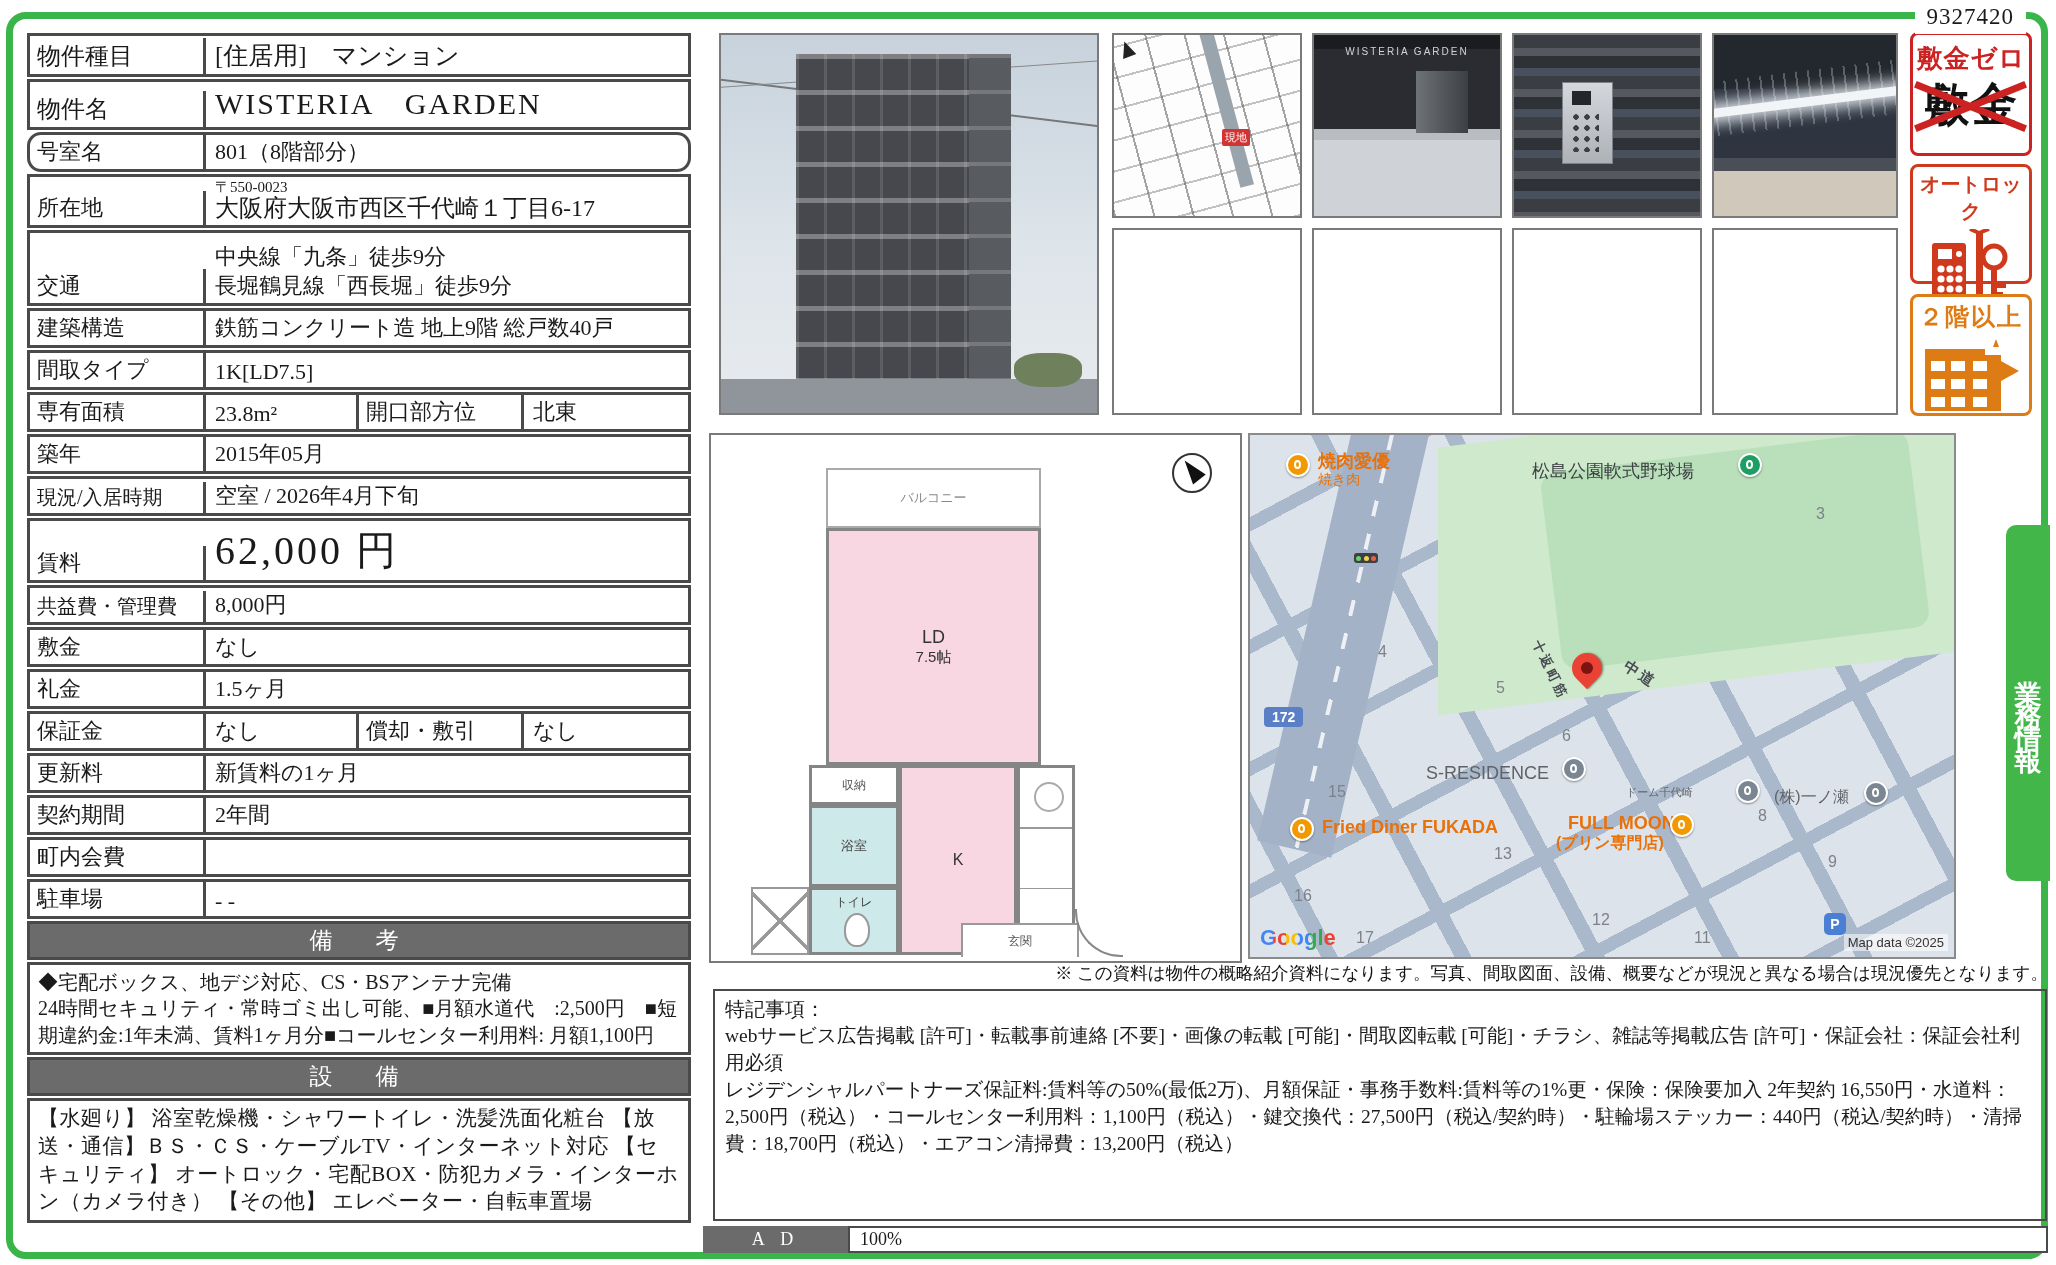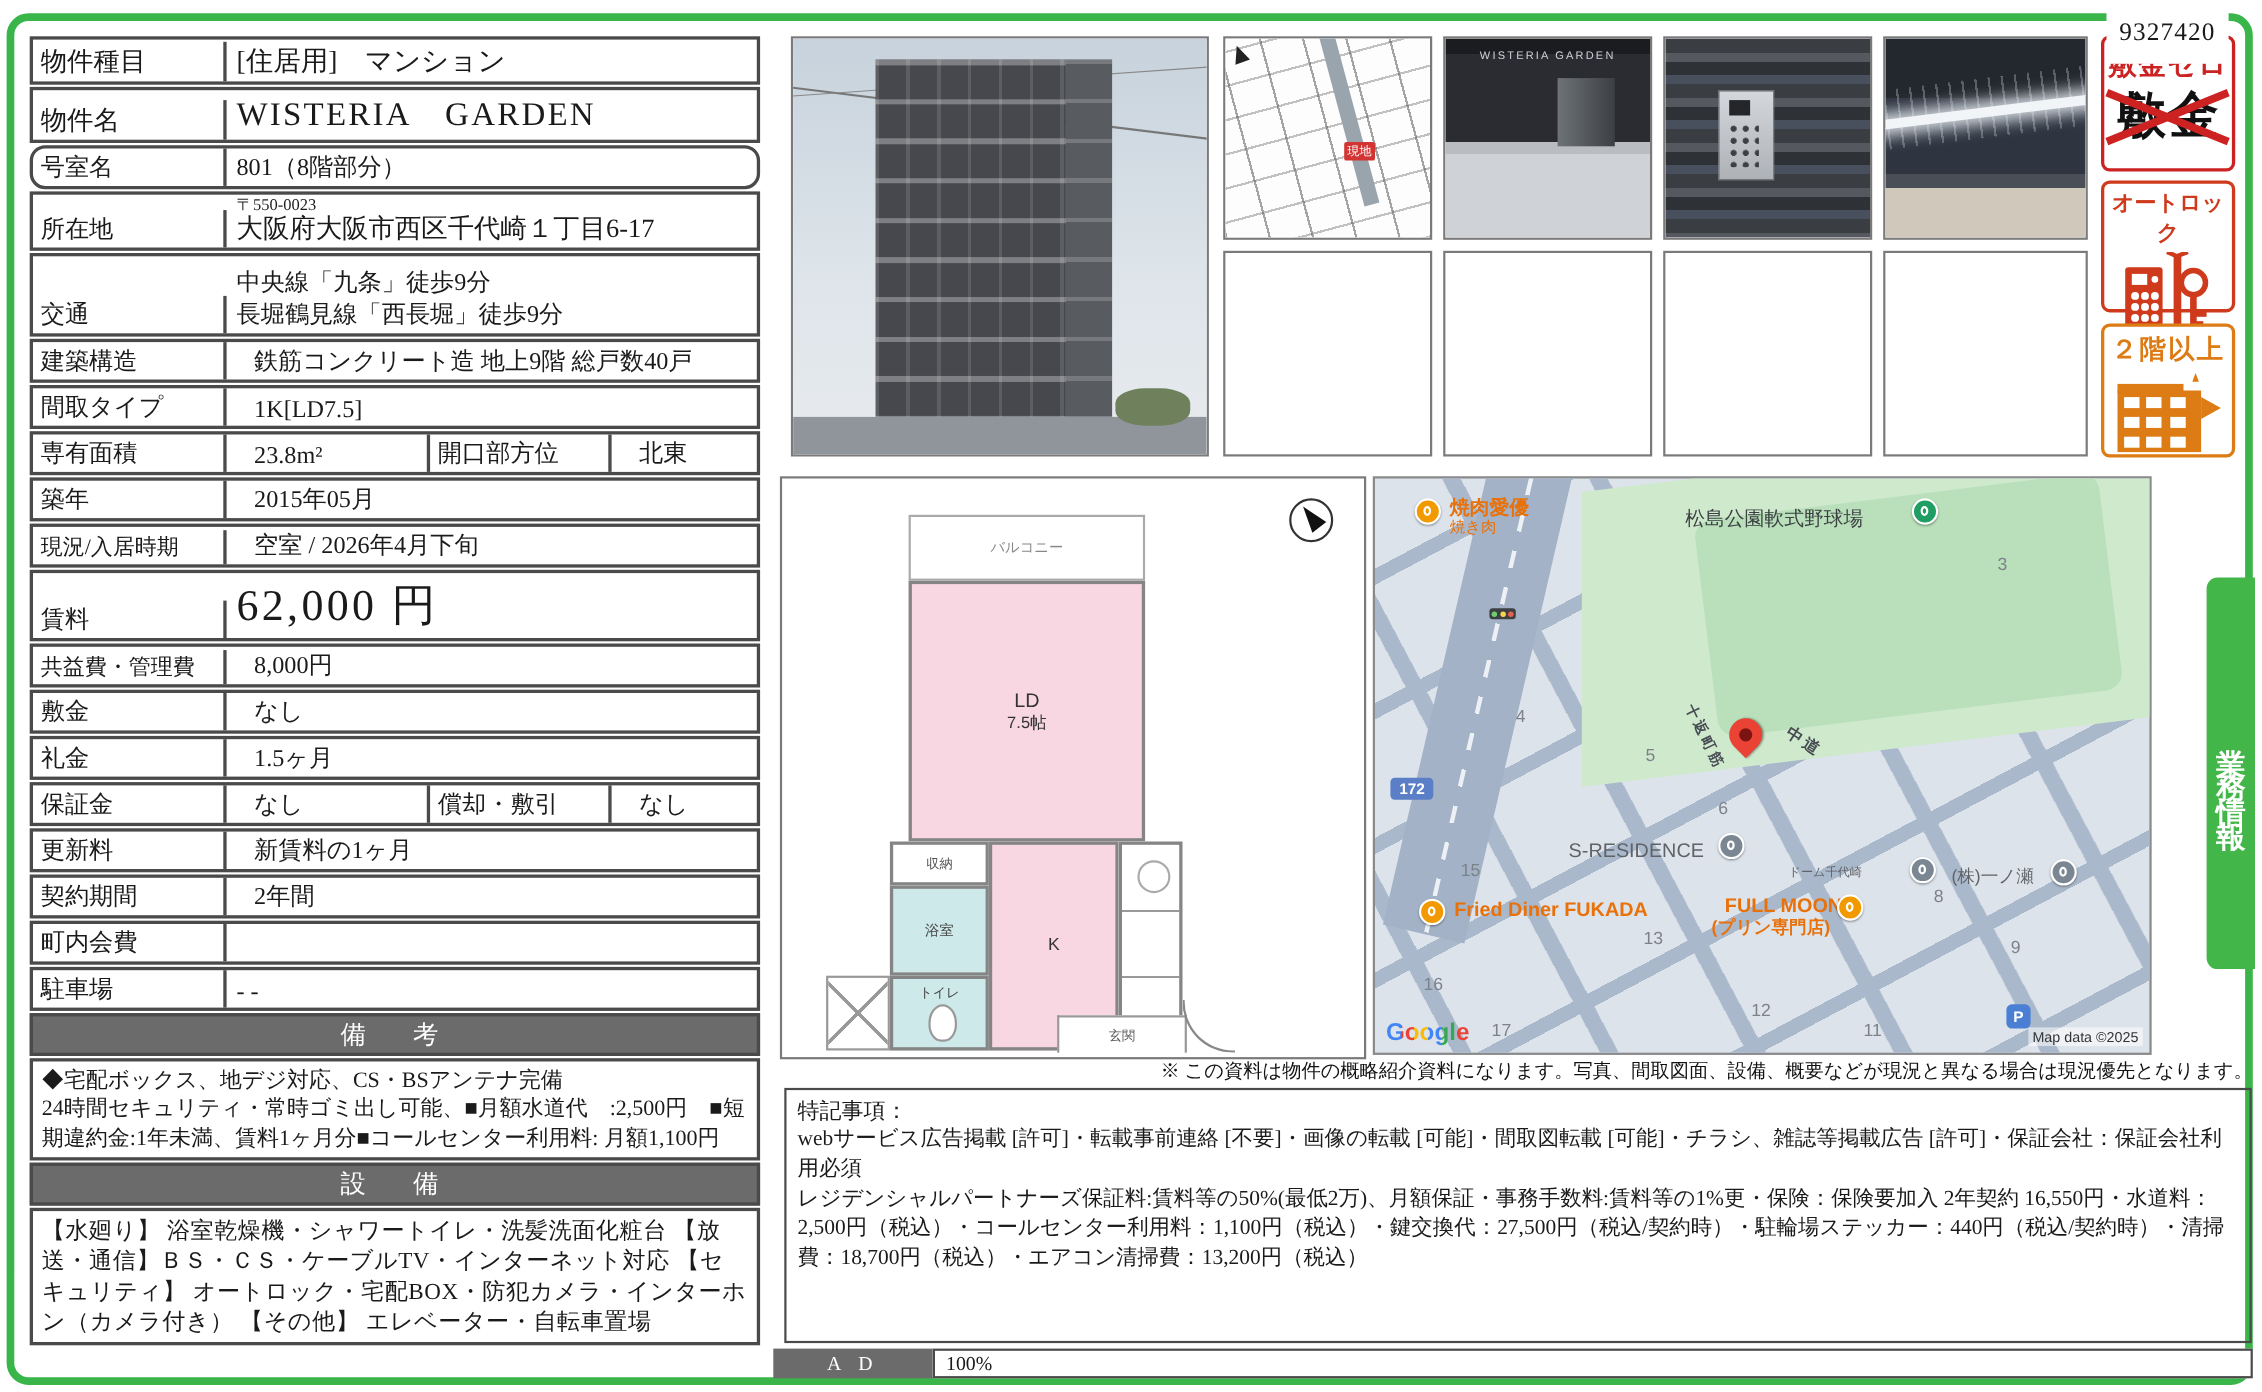--- a/index.html
+++ b/index.html
@@ -1,31 +1,31 @@
 <!DOCTYPE html>
 <html><head>
 <meta charset="utf-8">
 <style>
   html,body{margin:0;padding:0;background:#fff;}
   #sheet{position:relative;width:2056px;height:1265px;background:#fff;overflow:hidden;
          font-family:"Liberation Serif",serif;color:#1a1a1a;}
   
   .frame{position:absolute;left:6px;top:12px;right:8px;bottom:6px;border:7px solid #3ab54a;border-radius:20px;pointer-events:none;}
-  #docnum{position:absolute;right:30px;top:0;background:#fff;padding:16px 12px;font-size:23px;z-index:6;letter-spacing:1px;}
+  #docnum{position:absolute;right:30px;top:0;background:#fff;padding:4px 12px;font-size:23px;z-index:6;letter-spacing:1px;}
   
   #ltable{position:absolute;left:27px;top:33px;width:664px;}
   .trow{display:flex;border:3px solid #4a4a4a;margin-top:2px;background:#fff;box-sizing:border-box;align-items:flex-end;}
   .trow:first-child{margin-top:0;}
   .tl{width:176px;min-width:176px;box-sizing:border-box;padding:2px 7px;border-right:3px solid #4a4a4a;font-size:22px;display:flex;align-items:center;}
   .tv{flex:1;box-sizing:border-box;padding:2px 9px;font-size:22px;display:flex;align-items:center;}
   .tl2{width:168px;min-width:168px;box-sizing:border-box;padding:2px 7px;border-left:3px solid #4a4a4a;border-right:3px solid #4a4a4a;font-size:22px;display:flex;align-items:center;}
   .tv2{width:150px;box-sizing:border-box;padding:2px 9px;font-size:22px;display:flex;align-items:center;}
   .r-big .tl{font-size:24px;}
   .h44{min-height:44px;} .h42{min-height:42px;} .h34{min-height:34px;border-radius:14px;} .h54{min-height:54px;}
-  .h76{min-height:76px;} .h33{min-height:33px;gap:16px;} .h48{min-height:48px;} .h38{min-height:38px;}
+  .h76{min-height:76px;} .h33{min-height:33px;} .h48{min-height:48px;} .h38{min-height:38px;}
   .vname{font-size:30px;letter-spacing:2px;}
   .vaddr{display:block;padding-top:1px;}
   .vaddr .post{font-size:15px;line-height:1.1;display:block;}
   .vaddr .adr{font-size:24px;line-height:1.15;display:block;}
   .vkotsu{display:block;}
   .vkotsu span{display:block;font-size:22px;line-height:1.35;}
   .vrent{font-size:40px;letter-spacing:3px;}
   .sechead{border:3px solid #4a4a4a;background:#6b6b6b;color:#fff;text-align:center;
            font-size:23px;letter-spacing:10px;margin-top:2px;padding:1px 0;min-height:26px;box-sizing:border-box;}
   .sectext{border:3px solid #4a4a4a;margin-top:2px;background:#fff;box-sizing:border-box;

